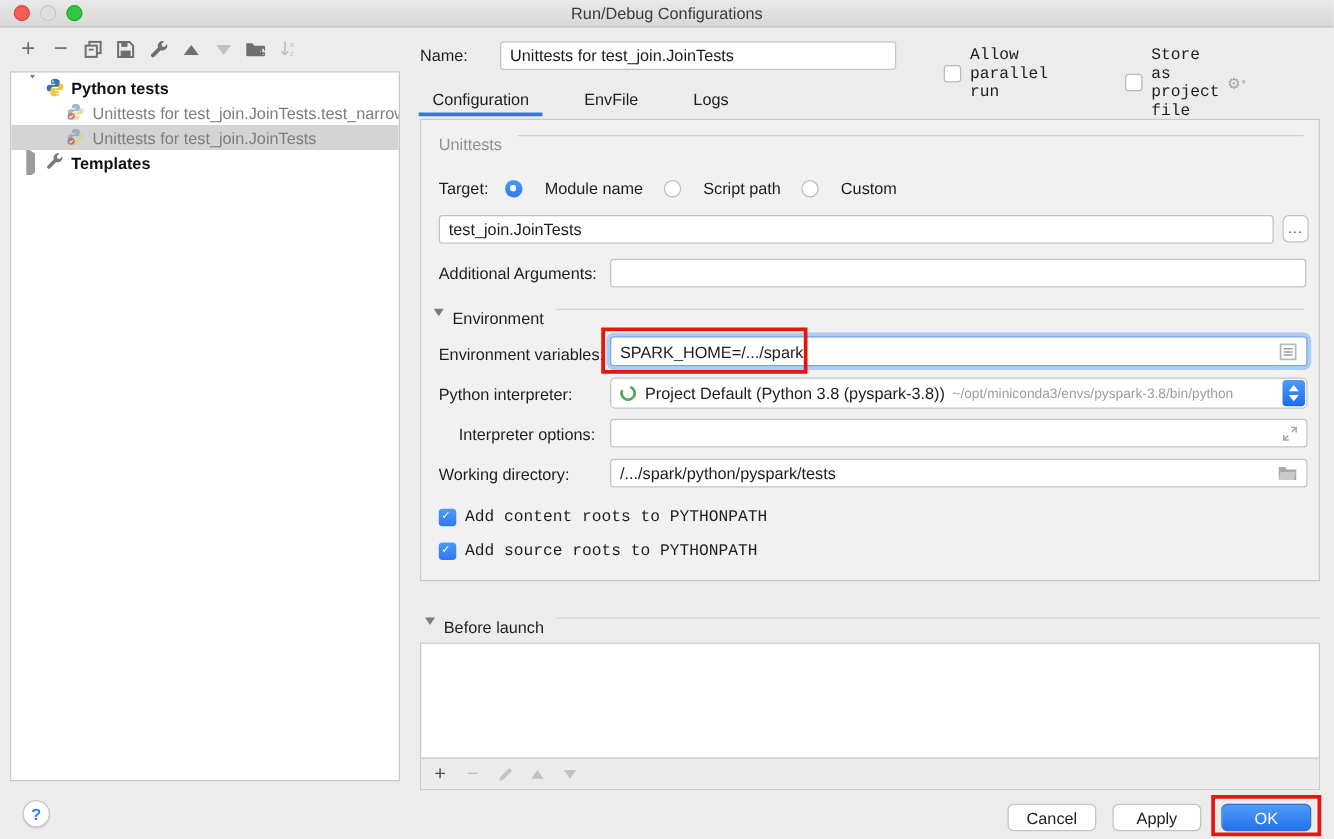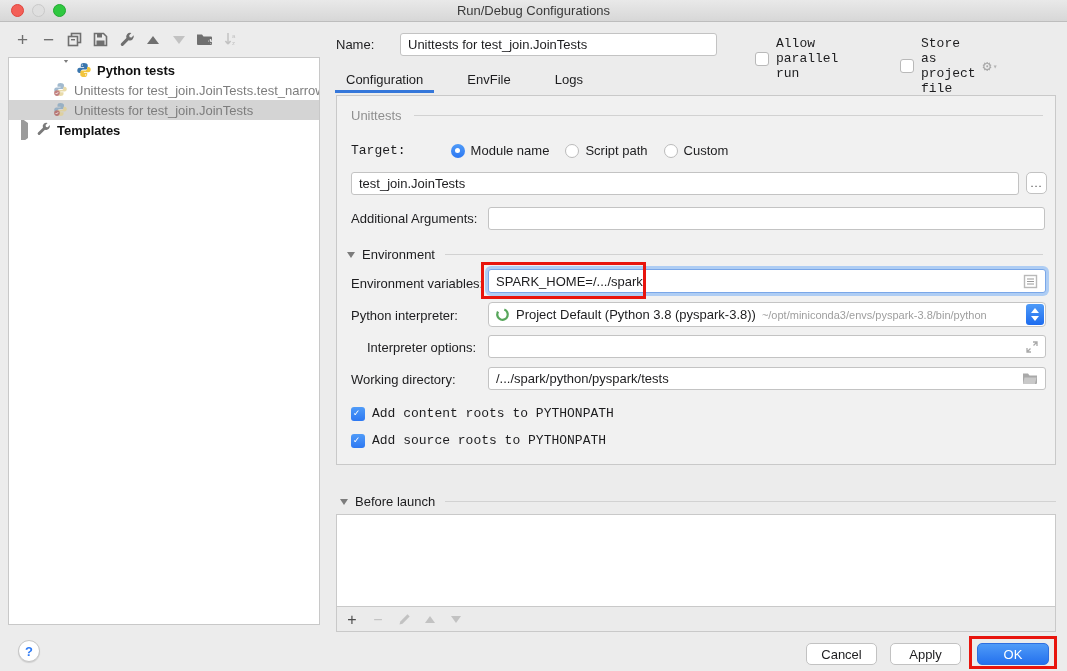--- a/index.html
+++ b/index.html
@@ -67,30 +67,30 @@
   
   .tabs { position:absolute; left:335px; top:69px; display:flex; }
   .tab { padding:0 11px; height:24px; line-height:22px; color:#1d1d1f; margin-right:22px; }
   .tab.active { border-bottom:3px solid #3577da; }
 
   
   .groupbox {
     position:absolute; left:336px; top:95px; width:720px; height:370px;
     border:1px solid #c9c9c9; background:#f1f1f1;
   }
-  .sep { position:absolute; display:flex; align-items:center; }
+  .sep { position:absolute; display:flex; align-items:flex-start; }
   .sep .lbl-gray { color:#8f8f8f; margin-right:12px; }
   .sep .lbl-dark { color:#1d1d1f; margin-right:10px; }
   .sep .line { flex:1; height:1px; background:#d2d2d2; }
   .sep .arrow { width:0; height:0; border-left:4.5px solid transparent; border-right:4.5px solid transparent; border-top:6px solid #7c7c7c; margin-right:7px; }
 
   .radio { width:14px; height:14px; border-radius:50%; background:#fff; border:1px solid #bbb; flex:0 0 14px; }
   .radio.sel { border:none; background:linear-gradient(#4f9bf8,#2d78f2); position:relative; }
   .radio.sel::after { content:""; position:absolute; left:4.5px; top:4.5px; width:5px; height:5px; border-radius:50%; background:#fff; }
-  .radioline { display:flex; align-items:center; gap:6px; margin-right:16px; }
+  .radioline { display:flex; align-items:center; gap:18px; margin-right:16px; }
 
   .browse-btn {
     position:absolute; width:21px; height:22px; border:1px solid #c2c2c2; border-radius:5px;
     background:#fff; display:flex; align-items:center; justify-content:center;
     font-size:11px; color:#444; letter-spacing:1px;
   }
   .focused { border:1px solid #7aa7e8 !important; box-shadow:0 0 0 3px #aecdf4; }
   .mini-icon-right { margin-left:auto; color:#9a9a9a; display:flex; align-items:center; }
 
   .combo {
@@ -195,21 +195,21 @@
     <span class="ticon disabled">
       <svg width="14" height="15" viewBox="0 0 14 15">
           <path d="M4 1v11M4 12l-2.6-3M4 12l2.6-3" stroke="currentColor" stroke-width="1.5" fill="none"></path>
           <text x="8" y="5.5" font-size="6" fill="currentColor">a</text>
           <text x="8" y="13" font-size="6" fill="currentColor">z</text>
         </svg>
     </span>
   </div>
 
   <div class="tree">
-    <div class="trow bold" style="margin-top:2px;padding-left:40px;">
+    <div class="trow bold" style="margin-top:2px;">
       <span class="expander"><span class="exp-open"></span></span>
       <span class="icon16">
         <svg width="16" height="16" viewBox="0 0 16 16">
             <path fill="#3a76ae" d="M7.9 1c-2 0-3.1.9-3.1 2.1V5h3.3v.8H3.6C2.1 5.8 1.3 7 1.3 8.5S2.1 11 3.6 11h1.3V9.3c0-1.1.9-1.9 2-1.9h3.2c1 0 1.6-.7 1.6-1.6V3.1C11.7 1.9 9.9 1 7.9 1zM6.3 2.4a.7.7 0 1 1 0 1.4.7.7 0 0 1 0-1.4z"></path>
             <path fill="#f2c53d" d="M8.1 15c2 0 3.1-.9 3.1-2.1V11H7.9v-.8h4.5c1.5 0 2.3-1.2 2.3-2.7S13.9 5 12.4 5h-1.3v1.7c0 1.1-.9 1.9-2 1.9H5.9c-1 0-1.6.7-1.6 1.6v2.7C4.3 14.1 6.1 15 8.1 15zm1.6-1.4a.7.7 0 1 1 0-1.4.7.7 0 0 1 0 1.4z"></path>
           </svg>
       </span>
       <span>Python tests</span>
     </div>
     <div class="trow child">
@@ -266,21 +266,21 @@
   </div>
 
   <div class="groupbox">
 
     <div class="sep" style="left:14px; top:12px; right:12px;">
       <span class="lbl-gray">Unittests</span>
       <span class="line"></span>
     </div>
 
     <div class="abs" style="left:14px; top:47px; display:flex; align-items:center;">
-      <span style="margin-right:45px;font-family:Liberation Mono, monospace;">Target:</span>
+      <span style="margin-right:13px;">Target:</span>
       <span class="radioline">
         <span class="radio sel"></span>
         <span>Module name</span>
       </span>
       <span class="radioline">
         <span class="radio"></span>
         <span>Script path</span>
       </span>
       <span class="radioline">
         <span class="radio"></span>

